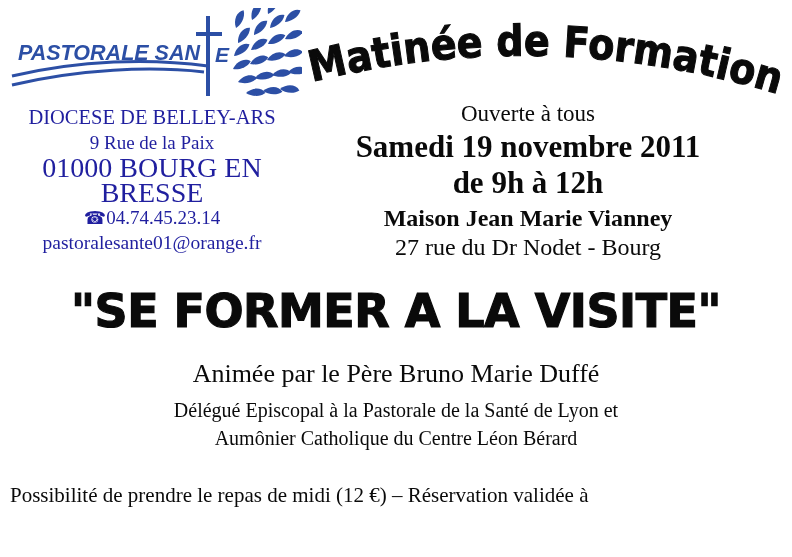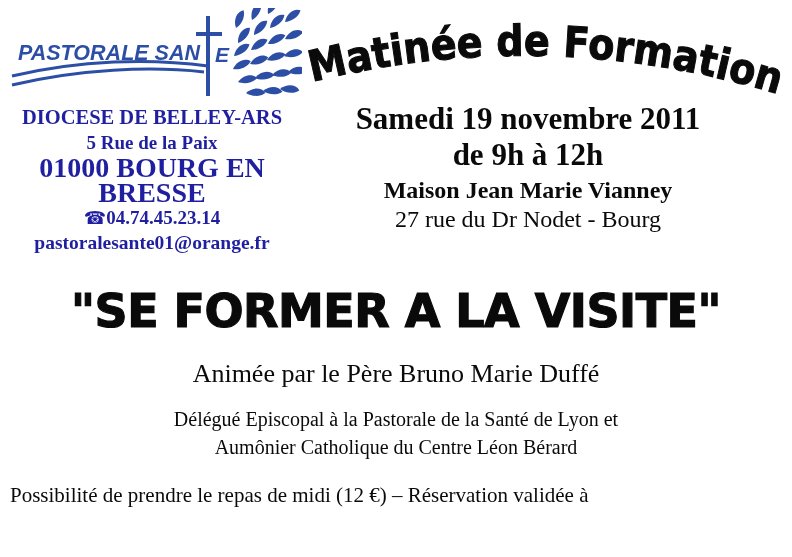--- a/index.html
+++ b/index.html
@@ -5,21 +5,21 @@
   html,body{margin:0;padding:0;}
   body{
     width:792px;height:557px;position:relative;overflow:hidden;
     background:#ffffff;font-family:"Liberation Serif",serif;color:#0a0a0a;
   }
   .abs{position:absolute;}
   
   .logo-wrap{left:10px;top:8px;width:292px;height:100px;}
   
   .contact{left:0;top:104px;width:304px;text-align:center;
-    color:#201f9f;font-weight:bold;}
+    color:#201f9f;font-weight:normal;}
   .contact .org{font-size:20.5px;line-height:26px;}
   .contact .l1{font-size:19px;line-height:25px;}
   .contact .l2{font-size:28px;line-height:25px;}
   .contact .lphone{font-size:19px;line-height:25px;}
   .contact .lmail{font-size:19.5px;line-height:26px;}
   .phone-glyph{font-family:"DejaVu Sans",sans-serif;font-size:18px;}
   
   .arc-wrap{left:298px;top:0;width:494px;height:104px;}
   .arc-text{font-family:"DejaVu Sans","Liberation Sans",sans-serif;
     font-weight:900;fill:#0a0a0a;stroke:#0a0a0a;stroke-width:1.1px;}
@@ -30,21 +30,21 @@
   .event .time{font-size:31px;line-height:36px;font-weight:bold;}
   .event .venue1{font-size:24px;line-height:29px;margin-top:3px;font-weight:bold;}
   .event .venue2{font-size:24px;line-height:28px;}
   
   .headline{left:0;top:284px;width:792px;text-align:center;
     font-family:"DejaVu Sans","Liberation Sans",sans-serif;
     font-size:46px;font-weight:900;letter-spacing:-0.5px;
     -webkit-text-stroke:1.2px #0a0a0a;white-space:nowrap;}
   
   .speaker{left:0;top:358px;width:792px;text-align:center;}
-  .speaker .s1{font-size:26px;line-height:32px;margin-bottom:15px;}
+  .speaker .s1{font-size:26px;line-height:32px;margin-bottom:6px;}
   .speaker .s2,.speaker .s3{font-size:20px;line-height:28px;}
   
   .footer{left:10px;top:480px;width:772px;font-size:21px;line-height:31px;}
   .logo-text{font-family:"Liberation Sans",sans-serif;font-style:italic;font-weight:bold;}
 </style>
 </head>
 <body>
 
 <div class="abs logo-wrap">
   <svg width="292" height="100" viewBox="0 0 292 100">
@@ -84,38 +84,39 @@
       <use href="#leaf" transform="translate(278,64) rotate(8)"></use>
       <use href="#leaf" transform="translate(236,85) rotate(12)"></use>
       <use href="#leaf" transform="translate(253,83) rotate(14)"></use>
       <use href="#leaf" transform="translate(270,81) rotate(16)"></use>
     </g>
   </svg>
 </div>
 
 <div class="abs contact">
   <div class="org">DIOCESE DE BELLEY-ARS</div>
-  <div class="l1">5 Rue de la Paix</div>
+  <div class="l1">9 Rue de la Paix</div>
   <div class="l2">01000 BOURG EN BRESSE</div>
   <div class="lphone"><span class="phone-glyph">☎</span><span>04.74.45.23.14</span></div>
   <div class="lmail">pastoralesante01@orange.fr</div>
 </div>
 
 <div class="abs arc-wrap">
   <svg width="494" height="104" viewBox="0 0 494 104">
     <defs>
       <path id="arcpath" d="M14,82 Q247,24 480,94" fill="none"></path>
     </defs>
     <text class="arc-text" font-size="42.5">
       <textPath href="#arcpath" textLength="472" lengthAdjust="spacingAndGlyphs">Matinée de Formation</textPath>
     </text>
   </svg>
 </div>
 
 <div class="abs event">
+  <div class="open">Ouverte à tous</div>
   <div class="date">Samedi 19 novembre 2011</div>
   <div class="time">de 9h à 12h</div>
   <div class="venue1">Maison Jean Marie Vianney</div>
   <div class="venue2">27 rue du Dr Nodet - Bourg</div>
 </div>
 
 <div class="abs headline">"SE FORMER A LA VISITE"</div>
 
 <div class="abs speaker">
   <div class="s1">Animée par le Père Bruno Marie Duffé</div>

